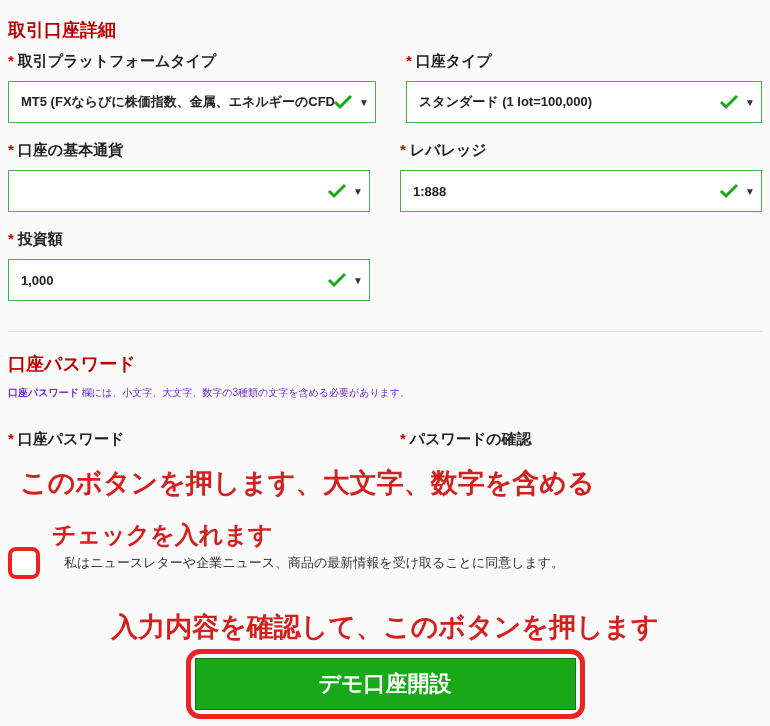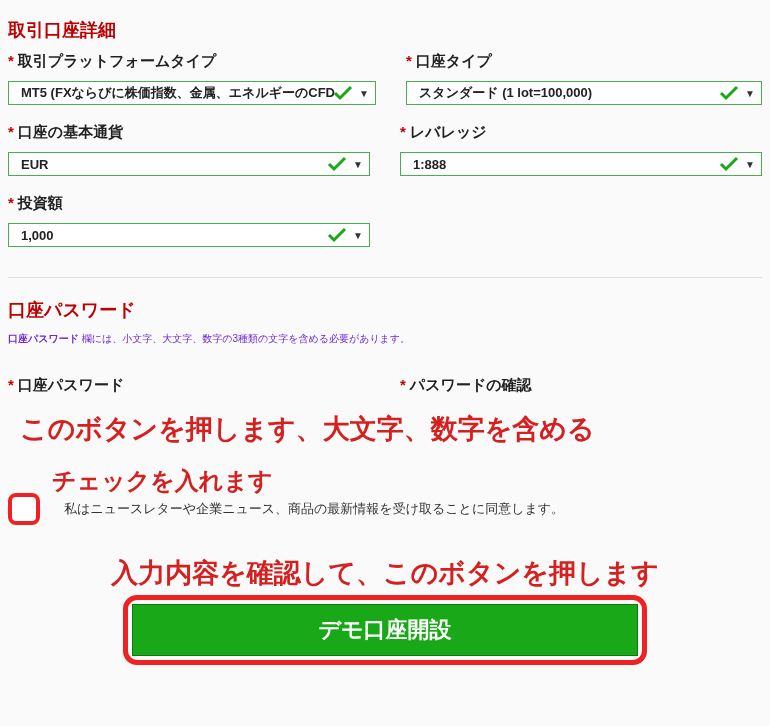--- a/index.html
+++ b/index.html
@@ -28,21 +28,21 @@
     font-weight: bold;
     color: #222;
     margin-bottom: 10px;
     display: block;
   }
   .req { color: #c00000; margin-right: 4px; }
   .select-wrap {
     position: relative;
     border: 1px solid #4aae4f;
     background: #fff;
-    height: 24px;
+    height: 42px;
     display: flex;
     align-items: center;
     padding: 0 40px 0 12px;
   }
   .select-wrap .value {
     font-size: 13px;
     font-weight: bold;
     color: #222;
     white-space: nowrap;
     overflow: hidden;
@@ -95,21 +95,21 @@
     width: 32px;
     height: 32px;
     border: 4px solid #e22;
     border-radius: 8px;
     background: #fff;
     flex-shrink: 0;
   }
   .consent-text { font-size: 13px; color: #333; }
   .submit-wrap {
     margin: 0 auto;
-    width: 524px;
+    width: 399px;
     border: 5px solid #e22;
     border-radius: 14px;
     padding: 4px;
   }
   .submit-btn {
     display: block;
     width: 100%;
     background: #18a818;
     color: #fff;
     font-size: 22px;
@@ -158,21 +158,20 @@
       </div>
     </div>
   </div>
 
   <div class="row">
     <div class="col">
       <label class="field-label">
         <span class="req">*</span><span>口座の基本通貨</span>
       </label>
       <div class="select-wrap">
-        <span class="value">EUR</span>
         <span class="check">
           <svg width="20" height="16" viewBox="0 0 20 16">
               <path d="M2 8 L7 13 L18 2" stroke="#18a818" stroke-width="3" fill="none"></path>
             </svg>
         </span>
         <span class="caret">▼</span>
       </div>
     </div>
     <div class="col">
       <label class="field-label">

